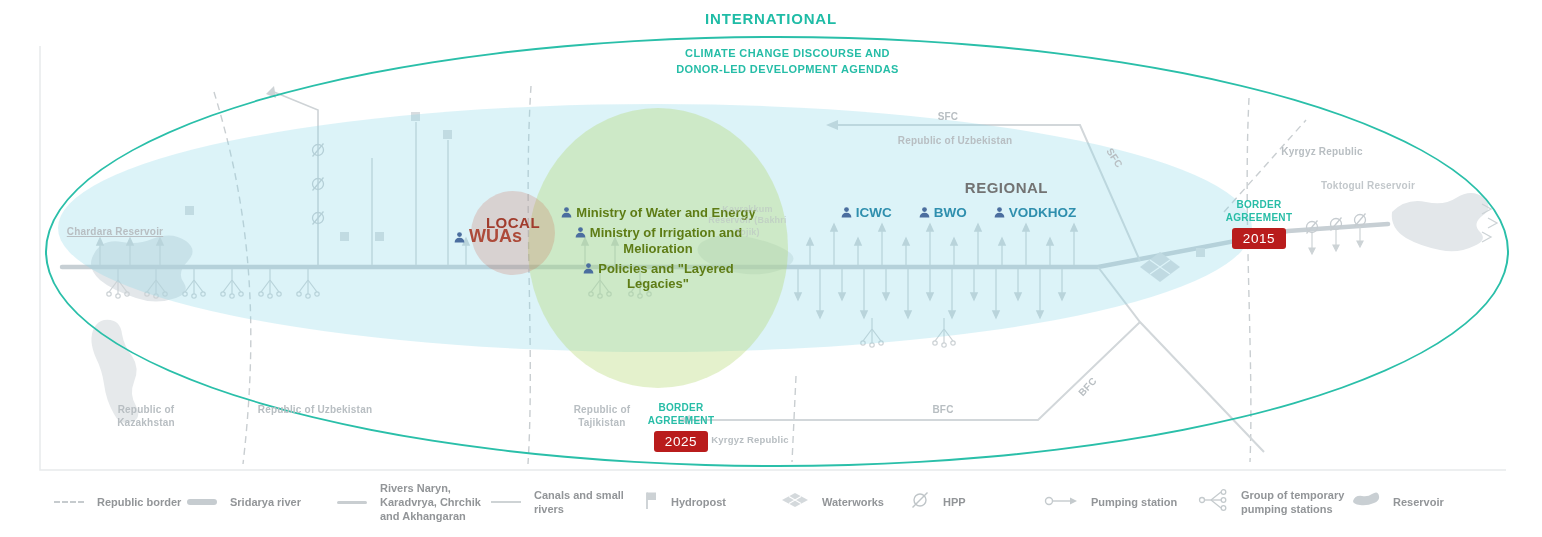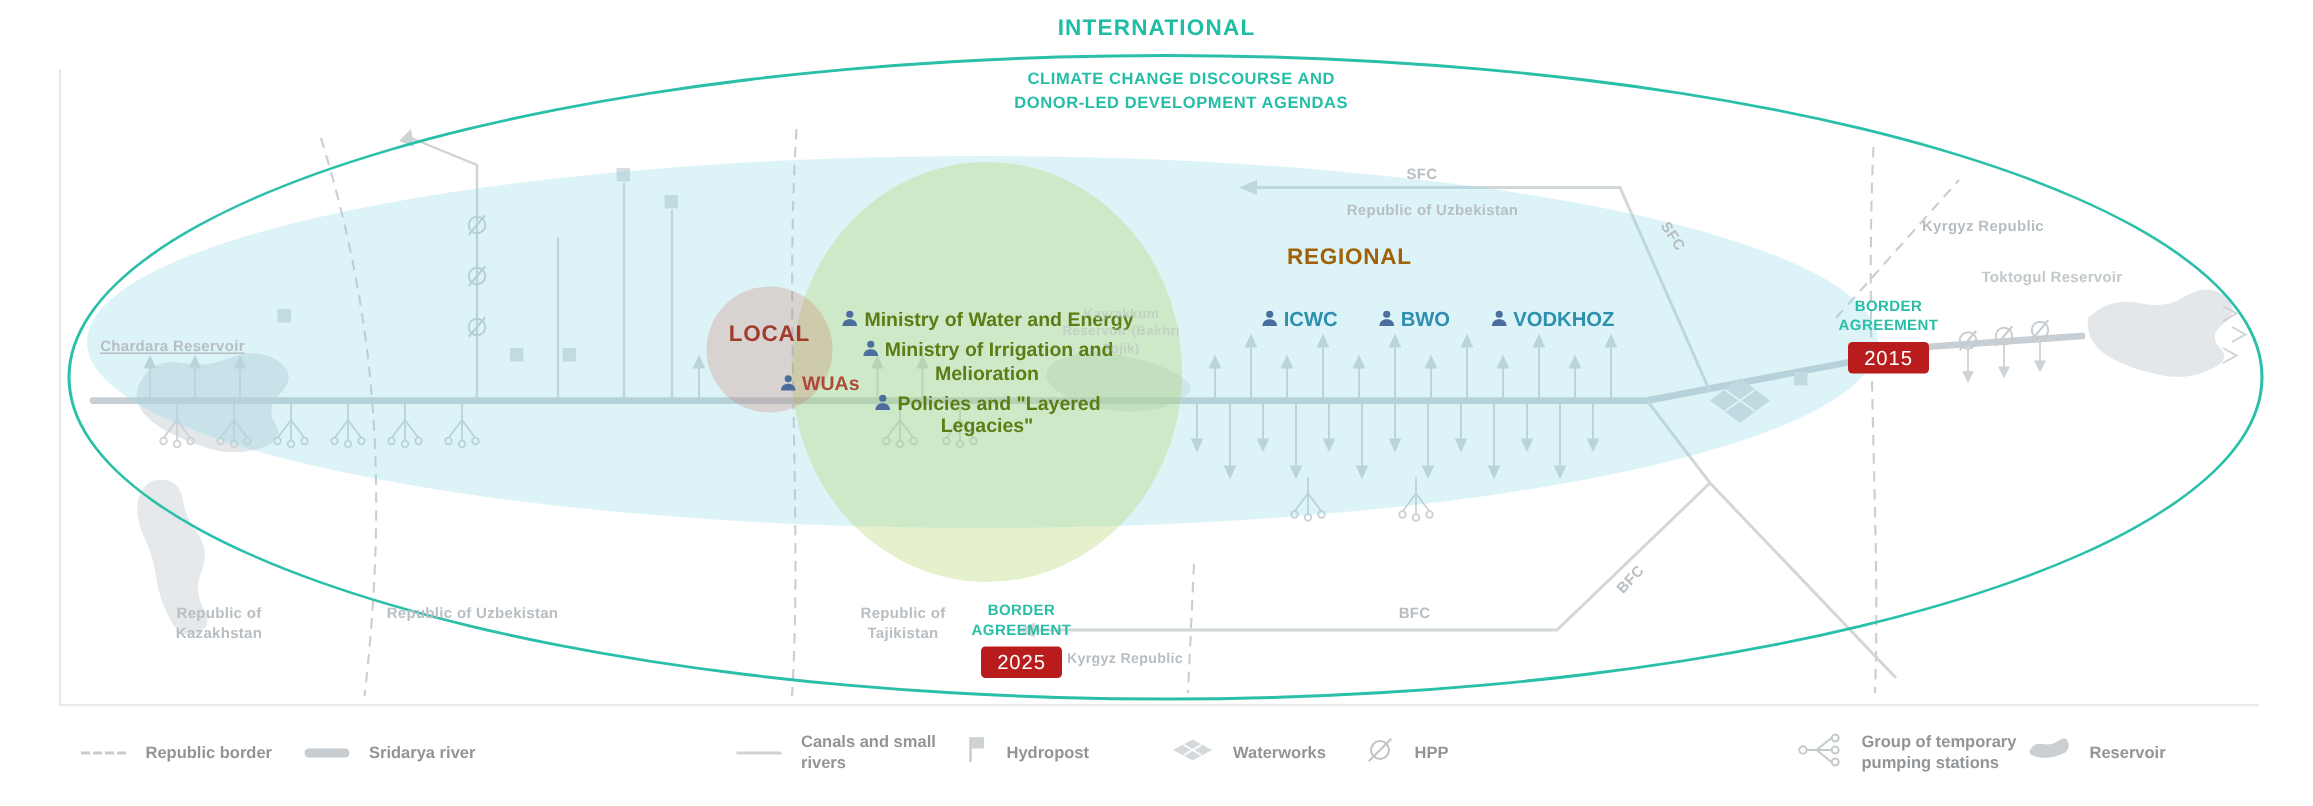--- a/index.html
+++ b/index.html
@@ -16,25 +16,25 @@
   .zone-national{left:528px;top:108px;width:260px;height:280px;background:rgba(176,214,106,.34);z-index:2;}
   .zone-local{left:471px;top:191px;width:84px;height:84px;background:rgba(203,94,72,.22);z-index:3;}
   .intl-ellipse{left:45px;top:36px;width:1460px;height:427px;border:2px solid #2abfa9;border-radius:50%;z-index:4;}
 
   
   .intl-title{left:0;right:0;top:10px;text-align:center;color:#1fbca6;font-size:15px;font-weight:700;letter-spacing:.8px;z-index:5;}
   .intl-sub{left:0;right:0;top:46px;text-align:center;color:#26bda7;font-size:11px;font-weight:700;letter-spacing:.4px;line-height:1.45;z-index:5;margin-left:33px;}
 
   
   .local-title{left:453px;top:214px;width:120px;text-align:center;color:#a13c2d;font-size:15px;font-weight:700;letter-spacing:.5px;z-index:5;}
-  .wuas-row{left:453px;top:248px;width:120px;text-align:right;color:#ad4a39;font-size:13px;font-weight:700;z-index:5;}
+  .wuas-row{left:453px;top:226px;width:120px;text-align:left;color:#ad4a39;font-size:18px;font-weight:700;z-index:5;}
   .national-title{left:558px;top:179px;width:200px;text-align:center;color:#7d9a20;font-size:15px;font-weight:700;letter-spacing:.5px;z-index:5;}
   .national-items{left:553px;top:205px;width:210px;z-index:5;}
   .nat-item{color:#5e7c15;font-size:13px;font-weight:700;line-height:1.18;text-align:center;margin-bottom:5px;}
-  .regional-title{left:858px;top:163px;width:190px;text-align:left;color:#a16207;font-size:15px;font-weight:700;letter-spacing:.5px;z-index:5;}
+  .regional-title{left:858px;top:179px;width:190px;text-align:right;color:#737373;font-size:15px;font-weight:700;letter-spacing:.5px;z-index:5;}
   .regional-row{left:828px;top:205px;width:260px;display:flex;justify-content:center;align-items:flex-start;gap:26px;z-index:5;}
   .reg-item{color:#2f8fae;font-size:13.5px;font-weight:700;white-space:nowrap;}
 
   .person{width:13px;height:13px;display:inline-block;vertical-align:-2px;margin-right:3px;color:#4b6e9f;fill:currentColor;}
 
   
   .ba{z-index:5;text-align:center;}
   .ba-right{left:1204px;top:199px;width:110px;}
   .ba-bottom{left:626px;top:402px;width:110px;}
   .ba-label{width:82px;margin:0 auto;color:#28bda7;font-size:10px;font-weight:700;line-height:1.25;letter-spacing:.3px;}
@@ -296,23 +296,27 @@
   <div class="map-label" style="left:923px;top:404px;width:40px;">BFC</div>
   <div class="map-label rot-bfc" style="left:1068px;top:381px;width:40px;">BFC</div>
   <div class="map-label" style="left:1262px;top:146px;width:120px;">Kyrgyz Republic</div>
   <div class="map-label" style="left:1308px;top:180px;width:120px;opacity:.85;">Toktogul Reservoir</div>
   <div class="map-label faint" style="left:700px;top:204px;width:95px;">Kayrakkum Reservoir (Bakhri Tojik)</div>
 
   <div class="legend-item" style="left:54px;">
     <span class="sym sym-border"></span>
     <span class="legend-label">Republic border</span>
   </div>
-  <div class="legend-item" style="left:203px;">
+  <div class="legend-item" style="left:187px;">
     <span class="sym sym-river"></span>
     <span class="legend-label">Sridarya river</span>
+  </div>
+  <div class="legend-item" style="left:337px;">
+    <span class="sym sym-rivers"></span>
+    <span class="legend-label wrap3">Rivers Naryn, Karadvrya, Chrchik and Akhangaran</span>
   </div>
   <div class="legend-item" style="left:491px;">
     <span class="sym sym-canals"></span>
     <span class="legend-label wrap2">Canals and small rivers</span>
   </div>
   <div class="legend-item" style="left:781px;">
     <span class="sym">
       <svg width="28" height="16" viewBox="0 0 28 16">
           <polygon points="14,1 27,8 14,15 1,8" fill="#d4d9dc"></polygon>
           <path d="M8 4.5 l12 7 M20 4.5 l-12 7" stroke="#ffffff" stroke-width="1.2" fill="none"></path>
@@ -330,20 +334,30 @@
     <span class="legend-label">Hydropost</span>
   </div>
   <div class="legend-item" style="left:910px;">
     <span class="sym">
       <svg width="20" height="20" viewBox="0 0 20 20">
           <circle cx="10" cy="10" r="6" fill="none" stroke="#bfc5c8" stroke-width="1.4"></circle>
           <line x1="2.5" y1="17.5" x2="17.5" y2="2.5" stroke="#bfc5c8" stroke-width="1.4"></line>
         </svg>
     </span>
     <span class="legend-label">HPP</span>
+  </div>
+  <div class="legend-item" style="left:1044px;">
+    <span class="sym">
+      <svg width="34" height="12" viewBox="0 0 34 12">
+          <circle cx="5" cy="6" r="3.5" fill="none" stroke="#c4cacd" stroke-width="1.4"></circle>
+          <line x1="9" y1="6" x2="26" y2="6" stroke="#c4cacd" stroke-width="1.4"></line>
+          <polygon points="26,2.5 33,6 26,9.5" fill="#c4cacd"></polygon>
+        </svg>
+    </span>
+    <span class="legend-label">Pumping station</span>
   </div>
   <div class="legend-item" style="left:1198px;">
     <span class="sym">
       <svg width="30" height="24" viewBox="0 0 30 24">
           <g stroke="#c4cacd" stroke-width="1.3" fill="none">
             <circle cx="4" cy="12" r="2.5"></circle>
             <line x1="7" y1="12" x2="13" y2="12"></line>
             <line x1="13" y1="12" x2="23" y2="4"></line>
             <line x1="13" y1="12" x2="23" y2="12"></line>
             <line x1="13" y1="12" x2="23" y2="20"></line>

